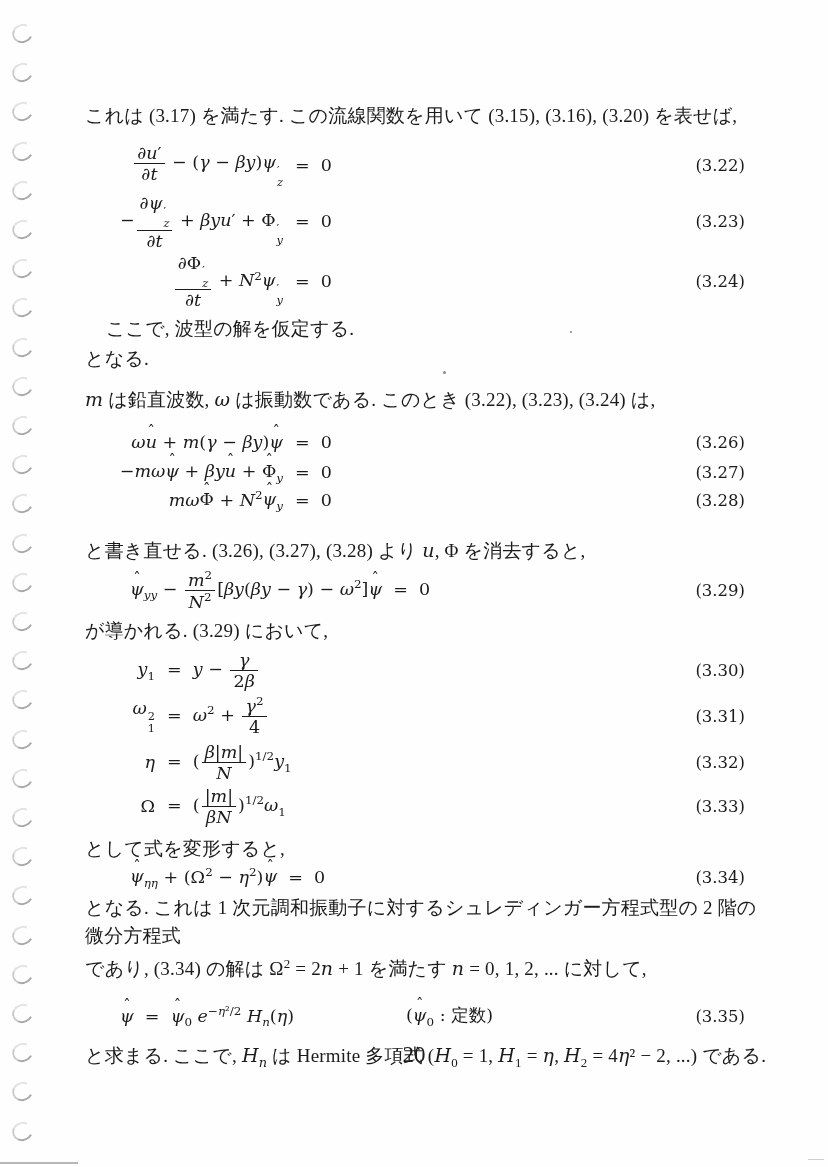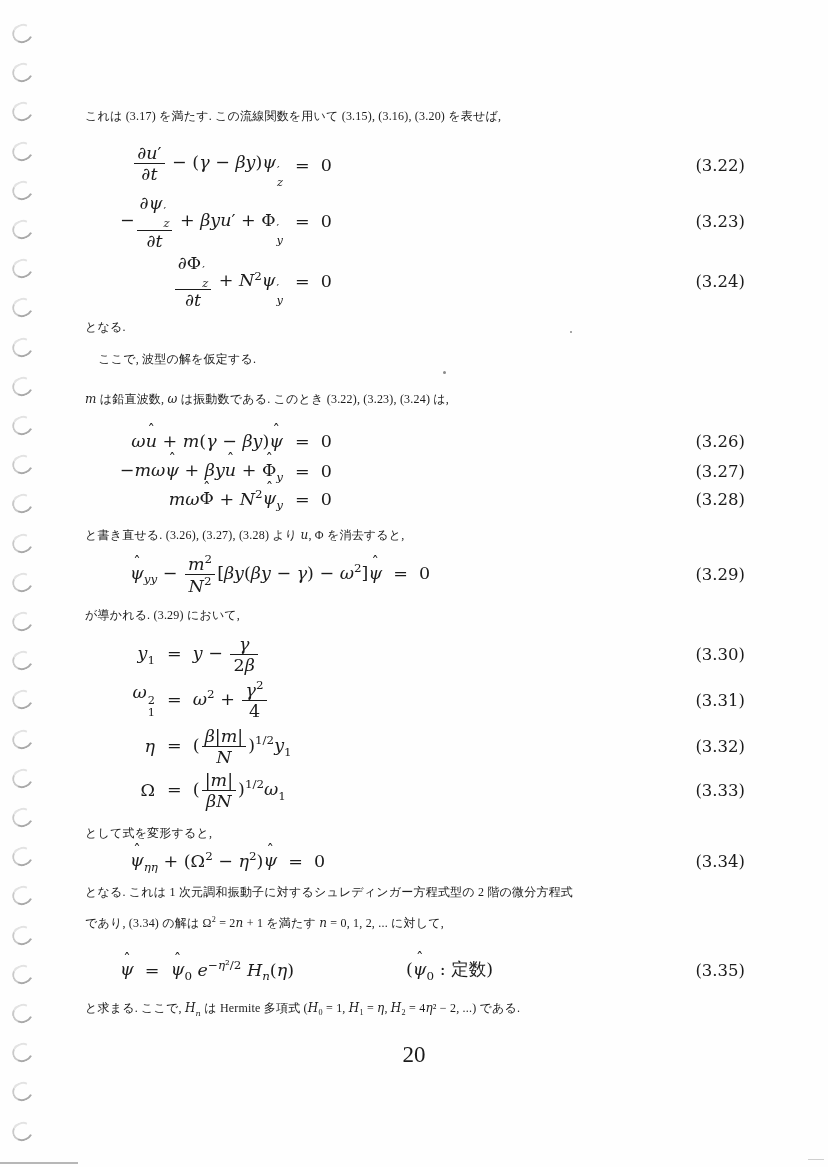--- a/index.html
+++ b/index.html
@@ -26,21 +26,21 @@
     border-bottom-color:#a9a9a9;
     border-top-color:#e3e3e3;
     transform:rotate(-20deg);
   }
   .content {
     position:absolute;
     left:85px; top:103px;
     width:690px;
   }
   .para {
-    font-size:12px;
+    font-size:19px;
     line-height:26px;
     letter-spacing:0.2px;
   }
   .para i { font-family:"DejaVu Serif","Liberation Serif",serif; }
   .indent { text-indent:1.1em; }
   .pline { display:block; line-height:28px; }
 
   
   .eq {
     display:flex;
@@ -127,23 +127,23 @@
                 <span>′</span>
                 <span><i>z</i></span>
               </span></span><span class="fd">∂<i>t</i></span></span> + <i>N</i><sup>2</sup><i>ψ</i><span class="ss">
             <span>′</span>
             <span><i>y</i></span>
           </span></span>
       <span class="rhs">=&nbsp;&nbsp;0</span>
       <span class="eqnum">(3.24)</span>
     </div>
 
+    <div class="para indent" style="margin-top:6px">ここで, 波型の解を仮定する.</div>
+
     <div class="para" style="margin-top:4px">となる.</div>
-
-    <div class="para indent" style="margin-top:6px">ここで, 波型の解を仮定する.</div>
 
 
     <div class="para" style="margin-top:14px"><i>m</i> は鉛直波数, <i>ω</i> は振動数である. このとき (3.22), (3.23), (3.24) は,</div>
 
     <div class="eq" style="margin-top:16px">
       <span class="lhs g1"><i>ω</i><span class="hat"><i>u</i></span> + <i>m</i>(<i>γ</i> − <i>βy</i>)<span class="hat"><i>ψ</i></span></span>
       <span class="rhs">=&nbsp;&nbsp;0</span>
       <span class="eqnum">(3.26)</span>
     </div>
 
@@ -152,21 +152,21 @@
       <span class="rhs">=&nbsp;&nbsp;0</span>
       <span class="eqnum">(3.27)</span>
     </div>
 
     <div class="eq" style="margin-top:2px">
       <span class="lhs g1"><i>mω</i><span class="hat">Φ</span> + <i>N</i><sup>2</sup><span class="hat"><i>ψ</i></span><sub><i>y</i></sub></span>
       <span class="rhs">=&nbsp;&nbsp;0</span>
       <span class="eqnum">(3.28)</span>
     </div>
 
-    <div class="para" style="margin-top:10px">と書き直せる. (3.26), (3.27), (3.28) より <i>u</i>, Φ を消去すると,</div>
+    <div class="para" style="margin-top:24px">と書き直せる. (3.26), (3.27), (3.28) より <i>u</i>, Φ を消去すると,</div>
 
     <div class="eq tall" style="margin-top:4px">
       <span class="body2"><span class="hat"><i>ψ</i></span><sub><i>yy</i></sub> − <span class="fr"><span class="fn"><i>m</i><sup>2</sup></span><span class="fd"><i>N</i><sup>2</sup></span></span>[<i>βy</i>(<i>βy</i> − <i>γ</i>) − <i>ω</i><sup>2</sup>]<span class="hat"><i>ψ</i></span> &nbsp;=&nbsp; 0</span>
       <span class="eqnum">(3.29)</span>
     </div>
 
     <div class="para" style="margin-top:6px">が導かれる. (3.29) において,</div>
 
     <div class="eq tall" style="margin-top:4px">
       <span class="lhs g3"><i>y</i><sub>1</sub></span>

